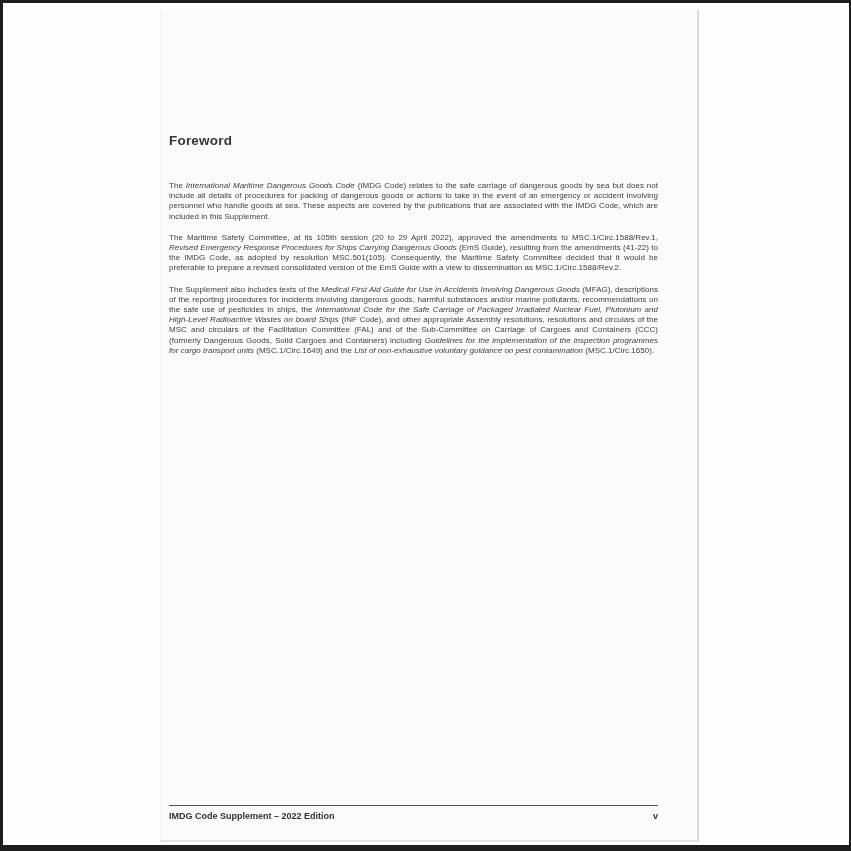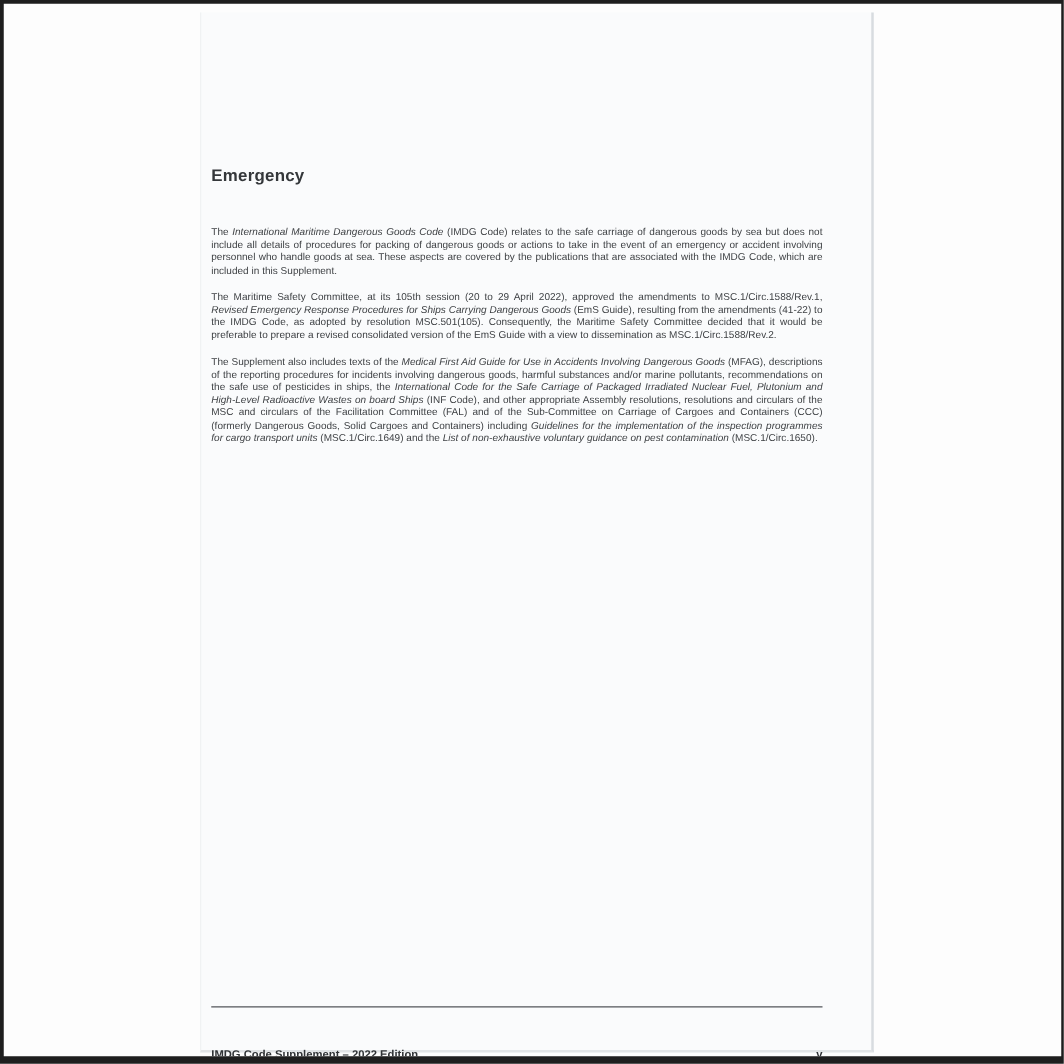--- a/index.html
+++ b/index.html
@@ -56,29 +56,28 @@
   .footer-row {
     position: absolute;
     left: 8px; top: 801px;
     width: 489px;
     display: flex;
     justify-content: space-between;
     align-items: baseline;
     font-size: 9px;
     font-weight: bold;
     color: #303336;
-    margin-top: 27px;
   }
 </style>
 </head>
 <body>
 
 <div class="scan-page">
 
-  <h1 class="page-title">Emergency</h1>
+  <h1 class="page-title">Foreword</h1>
 
   <div class="body-copy">
     <p><span>The </span><em>International Maritime Dangerous Goods Code</em><span> (IMDG Code) relates to the safe carriage of dangerous goods by sea but does not include all details of procedures for packing of dangerous goods or actions to take in the event of an emergency or accident involving personnel who handle goods at sea. These aspects are covered by the publications that are associated with the IMDG Code, which are included in this Supplement.</span></p>
     <p><span>The Maritime Safety Committee, at its 105th session (20 to 29 April 2022), approved the amendments to MSC.1/Circ.1588/Rev.1, </span><em>Revised Emergency Response Procedures for Ships Carrying Dangerous Goods</em><span> (EmS Guide), resulting from the amendments (41-22) to the IMDG Code, as adopted by resolution MSC.501(105). Consequently, the Maritime Safety Committee decided that it would be preferable to prepare a revised consolidated version of the EmS Guide with a view to dissemination as MSC.1/Circ.1588/Rev.2.</span></p>
     <p><span>The Supplement also includes texts of the </span><em>Medical First Aid Guide for Use in Accidents Involving Dangerous Goods</em><span> (MFAG), descriptions of the reporting procedures for incidents involving dangerous goods, harmful substances and/or marine pollutants, recommendations on the safe use of pesticides in ships, the </span><em>International Code for the Safe Carriage of Packaged Irradiated Nuclear Fuel, Plutonium and High-Level Radioactive Wastes on board Ships</em><span> (INF Code), and other appropriate Assembly resolutions, resolutions and circulars of the MSC and circulars of the Facilitation Committee (FAL) and of the Sub-Committee on Carriage of Cargoes and Containers (CCC) (formerly Dangerous Goods, Solid Cargoes and Containers) including </span><em>Guidelines for the implementation of the inspection programmes for cargo transport units</em><span> (MSC.1/Circ.1649) and the </span><em>List of non-exhaustive voluntary guidance on pest contamination</em><span> (MSC.1/Circ.1650).</span></p>
   </div>
 
   <div class="footer-rule"></div>
 
   <div class="footer-row">

